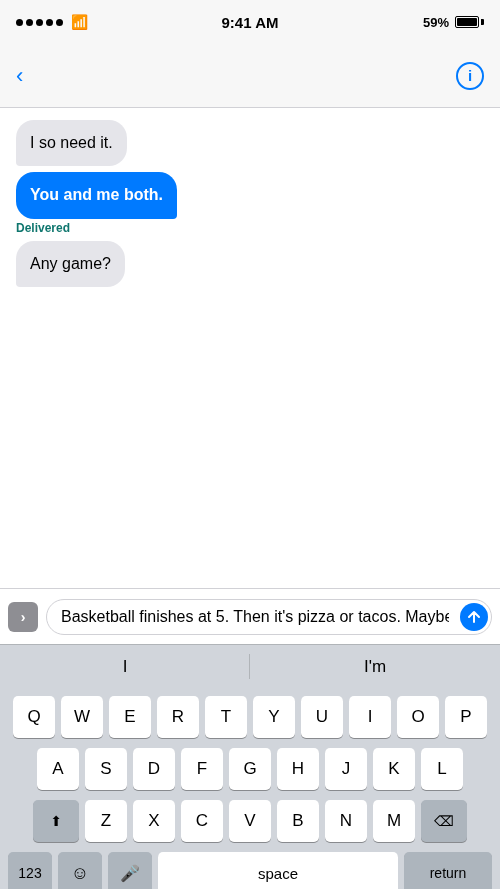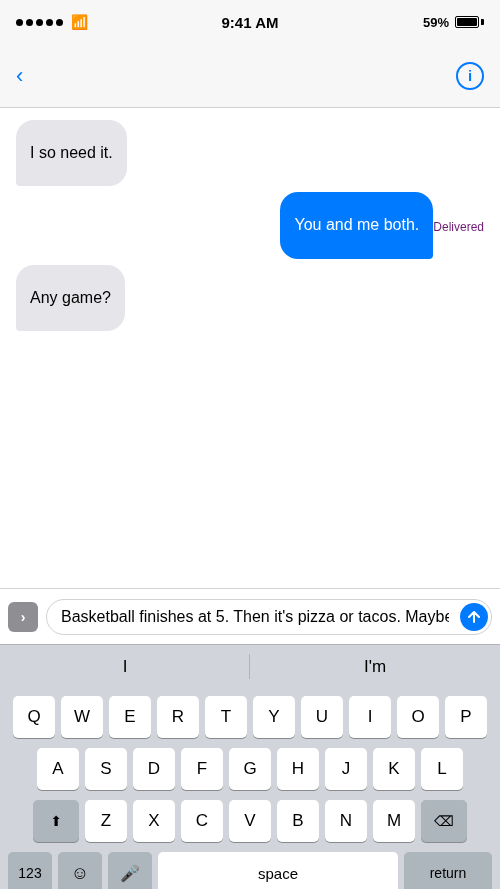--- a/index.html
+++ b/index.html
@@ -155,44 +155,46 @@
 
     .bubble-row {
       display: flex;
       width: 100%;
     }
     .bubble-row.left {
       justify-content: flex-start;
     }
     .bubble-row.right {
       justify-content: flex-end;
-      align-items: center;
+      flex-direction: column;
+      align-items: flex-start;
+      font-weight: bold;
     }
 
     .bubble {
       max-width: 72%;
-      padding: 22px 14px;
+      padding: 12px 14px;
       border-radius: 18px;
       font-size: 16px;
       line-height: 1.4;
     }
     .bubble.incoming {
       background: #e5e5ea;
       color: #000;
       border-bottom-left-radius: 4px;
     }
     .bubble.outgoing {
       background: #007aff;
       color: #fff;
       border-bottom-right-radius: 4px;
     }
 
     .delivered-text {
       font-size: 12px;
-      color: #701a75;
+      color: #0f766e;
       text-align: right;
       margin-top: 2px;
     }
 
     
     .input-area {
       height: 56px;
       background: #fff;
       border-top: 1px solid #d1d1d6;
       display: flex;

